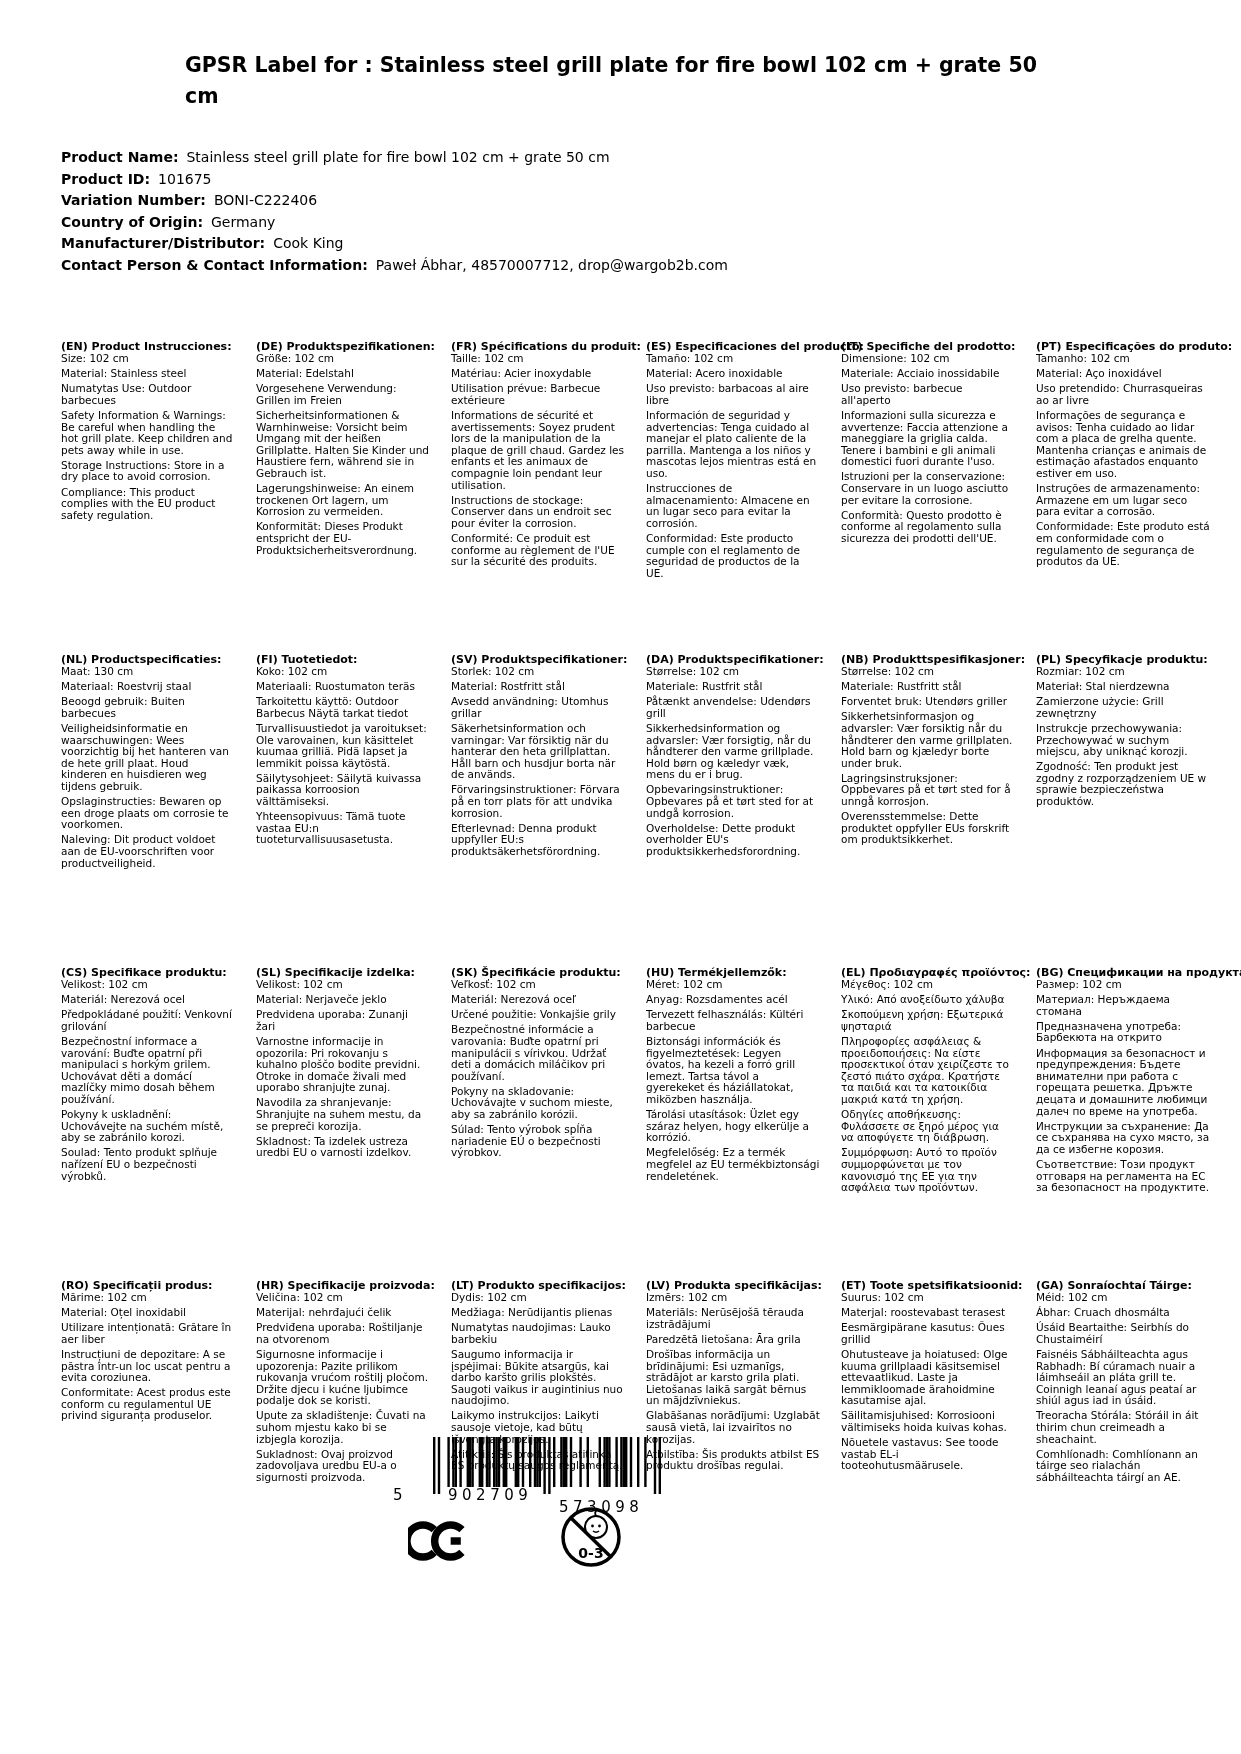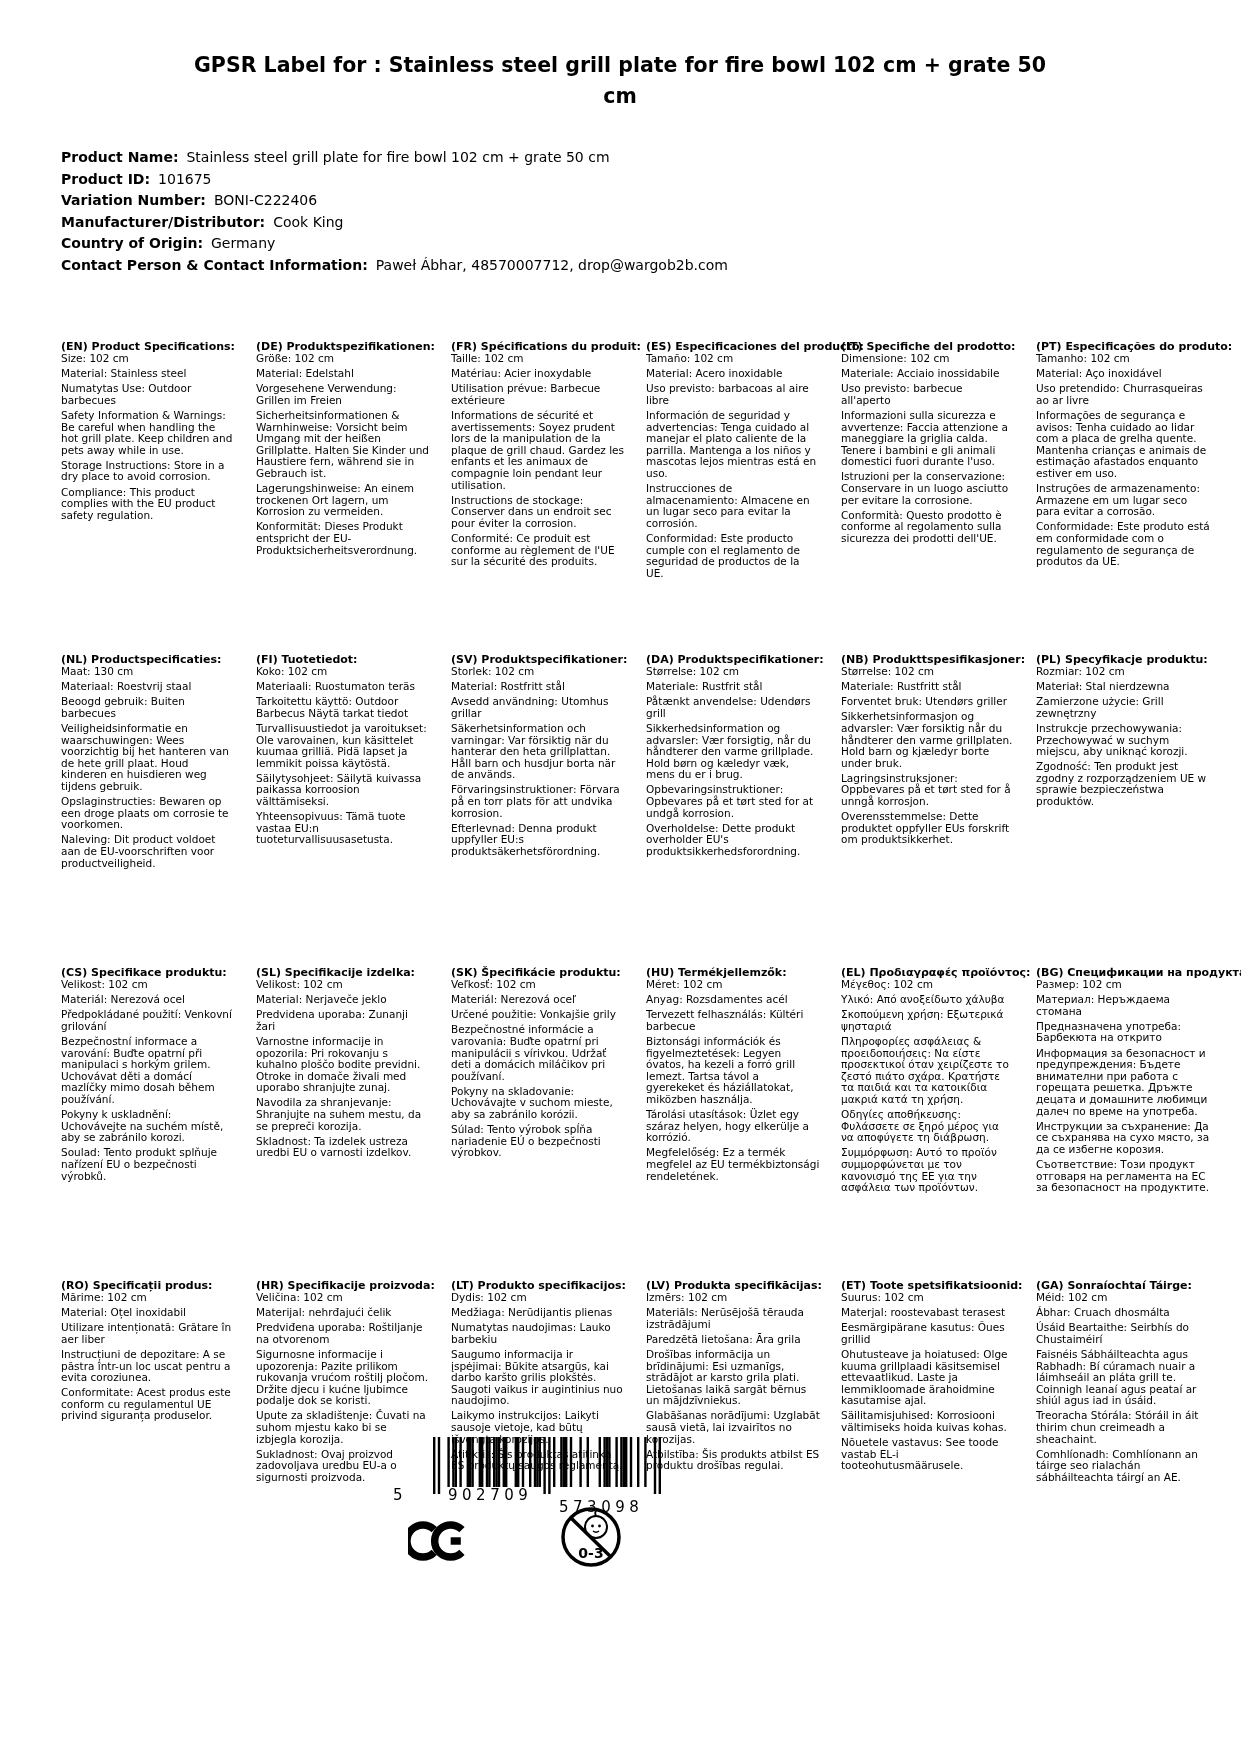--- a/index.html
+++ b/index.html
@@ -4,21 +4,21 @@
 <style>
   html,body{margin:0;padding:0;}
   body{
     width:1241px;height:1754px;position:relative;
     background:#ffffff;color:#000;
     font-family:"DejaVu Sans", sans-serif;
     overflow:hidden;
   }
   .title{
     position:absolute;top:50px;left:185px;width:870px;
-    margin:0;text-align:center;
+    margin:0;text-align:left;
     font-size:20.5px;line-height:31px;font-weight:bold;
   }
   .meta{position:absolute;top:147px;left:61px;width:1130px;font-size:14px;line-height:21.5px;}
   .meta-row b{font-weight:bold;margin-top:40px;}
   .meta-val{margin-left:8px;}
   .grid{
     position:absolute;top:341px;left:61px;width:1170px;
     display:grid;grid-template-columns:repeat(6,195px);grid-auto-rows:313px;
   }
   .sec{width:174px;font-size:10.5px;line-height:11.6px;}
@@ -35,28 +35,28 @@
 </style>
 </head>
 <body>
 
 <h1 class="title">GPSR Label for : Stainless steel grill plate for fire bowl 102 cm + grate 50 cm</h1>
 
 <div class="meta" id="meta">
     <div class="meta-row"><b>Product Name:</b><span class="meta-val">Stainless steel grill plate for fire bowl 102 cm + grate 50 cm</span></div>
     <div class="meta-row"><b>Product ID:</b><span class="meta-val">101675</span></div>
     <div class="meta-row"><b>Variation Number:</b><span class="meta-val">BONI-C222406</span></div>
+    <div class="meta-row"><b>Country of Origin:</b><span class="meta-val">Germany</span></div>
     <div class="meta-row"><b>Manufacturer/Distributor:</b><span class="meta-val">Cook King</span></div>
-    <div class="meta-row"><b>Country of Origin:</b><span class="meta-val">Germany</span></div>
     <div class="meta-row"><b>Contact Person &amp; Contact Information:</b><span class="meta-val">Paweł Ábhar, 48570007712, drop@wargob2b.com</span></div>
   </div>
 
 <div class="grid" id="grid">
     <div class="sec">
-      <div class="sec-h">(EN) Product Specifications:</div>
+      <div class="sec-h">(EN) Product Instrucciones:</div>
       <p>Size: 102 cm</p>
       <p>Material: Stainless steel</p>
       <p>Numatytas Use: Outdoor barbecues</p>
       <p>Safety Information &amp; Warnings: Be careful when handling the hot grill plate. Keep children and pets away while in use.</p>
       <p>Storage Instructions: Store in a dry place to avoid corrosion.</p>
       <p>Compliance: This product complies with the EU product safety regulation.</p>
     </div>
     <div class="sec">
       <div class="sec-h">(DE) Produktspezifikationen:</div>
       <p>Größe: 102 cm</p>

